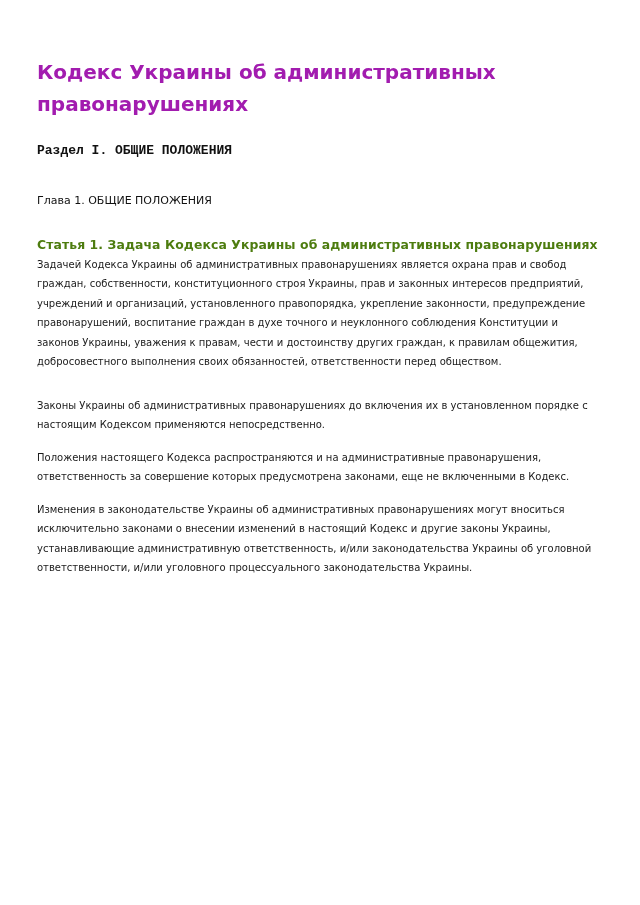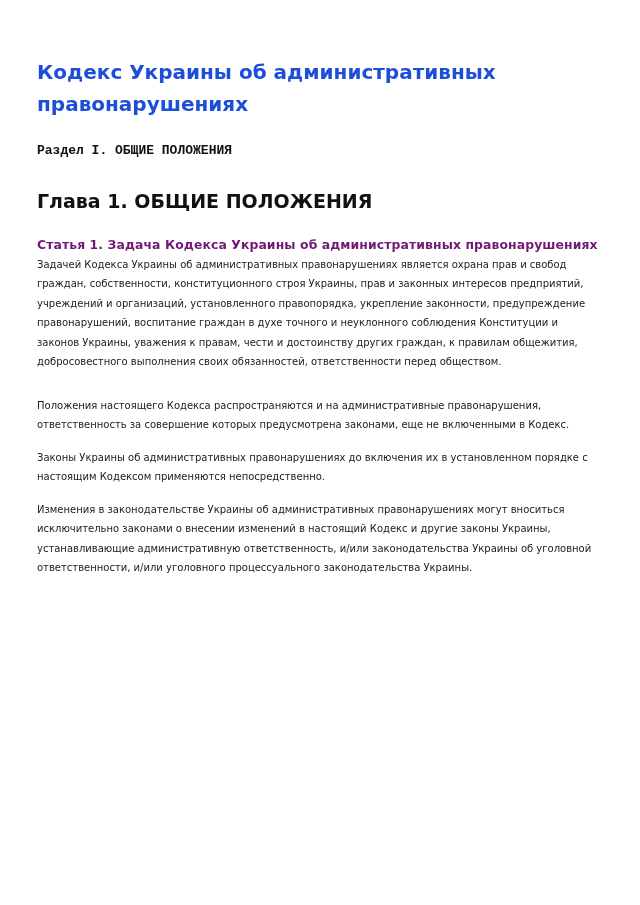--- a/index.html
+++ b/index.html
@@ -16,46 +16,46 @@
     }
     .page {
       position: relative;
       padding: 56px 37px 0 37px;
     }
     .doc-title {
       font-size: 20px;
       font-weight: bold;
       line-height: 32px;
       margin: 0 0 22px 0;
-      color: #1d4ed8;
+      color: #a21caf;
     }
     .section-heading {
       font-size: 13px;
       font-weight: bold;
       line-height: 18px;
       margin: 0 0 32px 0;
       color: #111;
       font-family: Liberation Mono, monospace;
     }
     .chapter-heading {
-      font-size: 19px;
-      font-weight: bold;
+      font-size: 11px;
+      font-weight: normal;
       line-height: 18px;
       margin: 0 0 25px 0;
       color: #111;
     }
     .article {
       margin: 0 0 24px 0;
     }
     .article-title {
       font-size: 12.4px;
       font-weight: bold;
       line-height: 19.5px;
       margin: 0;
-      color: #701a75;
+      color: #4d7c0f;
       letter-spacing: 0.1px;
     }
     .article-para {
       font-size: 10px;
       line-height: 19.5px;
       margin: 0 0 13px 0;
       color: #1a1a1a;
     }
     .article-para:last-child {
       margin-bottom: 0;
@@ -70,17 +70,17 @@
   <div class="section-heading">Раздел I. ОБЩИЕ ПОЛОЖЕНИЯ</div>
 
   <div class="chapter-heading">Глава 1. ОБЩИЕ ПОЛОЖЕНИЯ</div>
 
   <div class="article">
     <div class="article-title">Статья 1. Задача Кодекса Украины об административных правонарушениях</div>
     <p class="article-para">Задачей Кодекса Украины об административных правонарушениях является охрана прав и свобод граждан, собственности, конституционного строя Украины, прав и законных интересов предприятий, учреждений и организаций, установленного правопорядка, укрепление законности, предупреждение правонарушений, воспитание граждан в духе точного и неуклонного соблюдения Конституции и законов Украины, уважения к правам, чести и достоинству других граждан, к правилам общежития, добросовестного выполнения своих обязанностей, ответственности перед обществом.</p>
   </div>
 
   <div class="article">
+    <p class="article-para">Законы Украины об административных правонарушениях до включения их в установленном порядке с настоящим Кодексом применяются непосредственно.</p>
     <p class="article-para">Положения настоящего Кодекса распространяются и на административные правонарушения, ответственность за совершение которых предусмотрена законами, еще не включенными в Кодекс.</p>
-    <p class="article-para">Законы Украины об административных правонарушениях до включения их в установленном порядке с настоящим Кодексом применяются непосредственно.</p>
     <p class="article-para">Изменения в законодательстве Украины об административных правонарушениях могут вноситься исключительно законами о внесении изменений в настоящий Кодекс и другие законы Украины, устанавливающие административную ответственность, и/или законодательства Украины об уголовной ответственности, и/или уголовного процессуального законодательства Украины.</p>
   </div>
 </div>
 
 </body></html>

